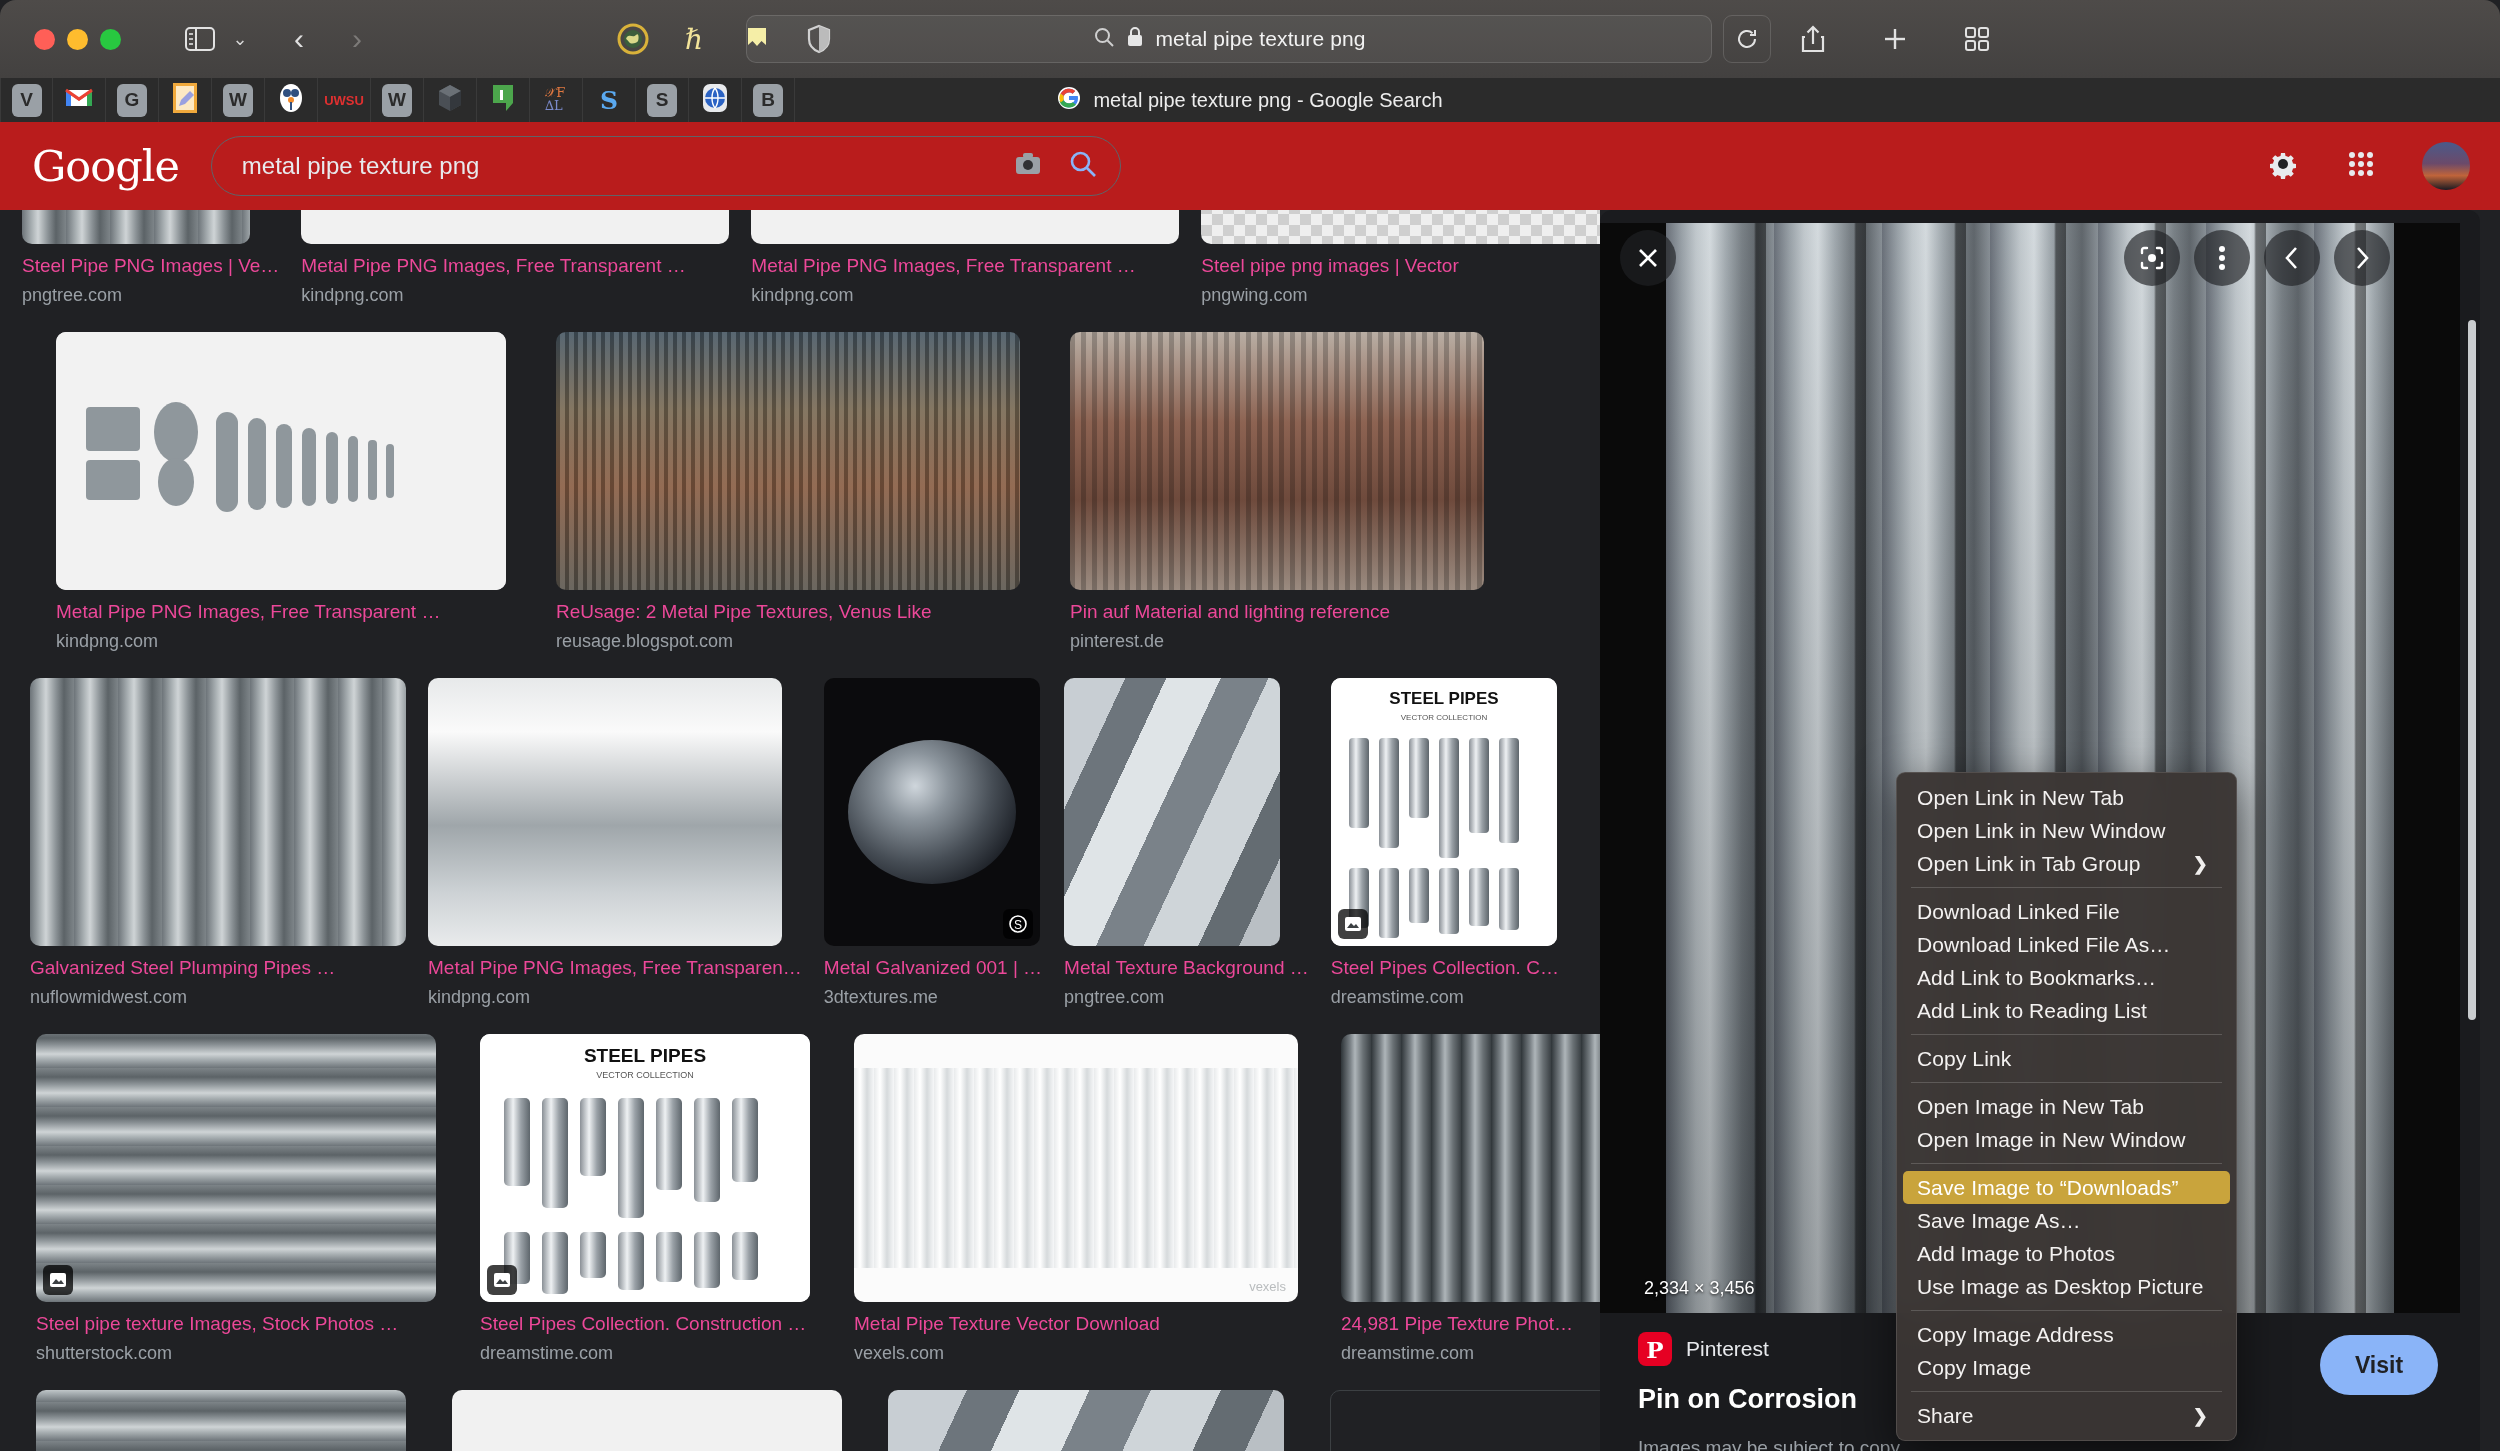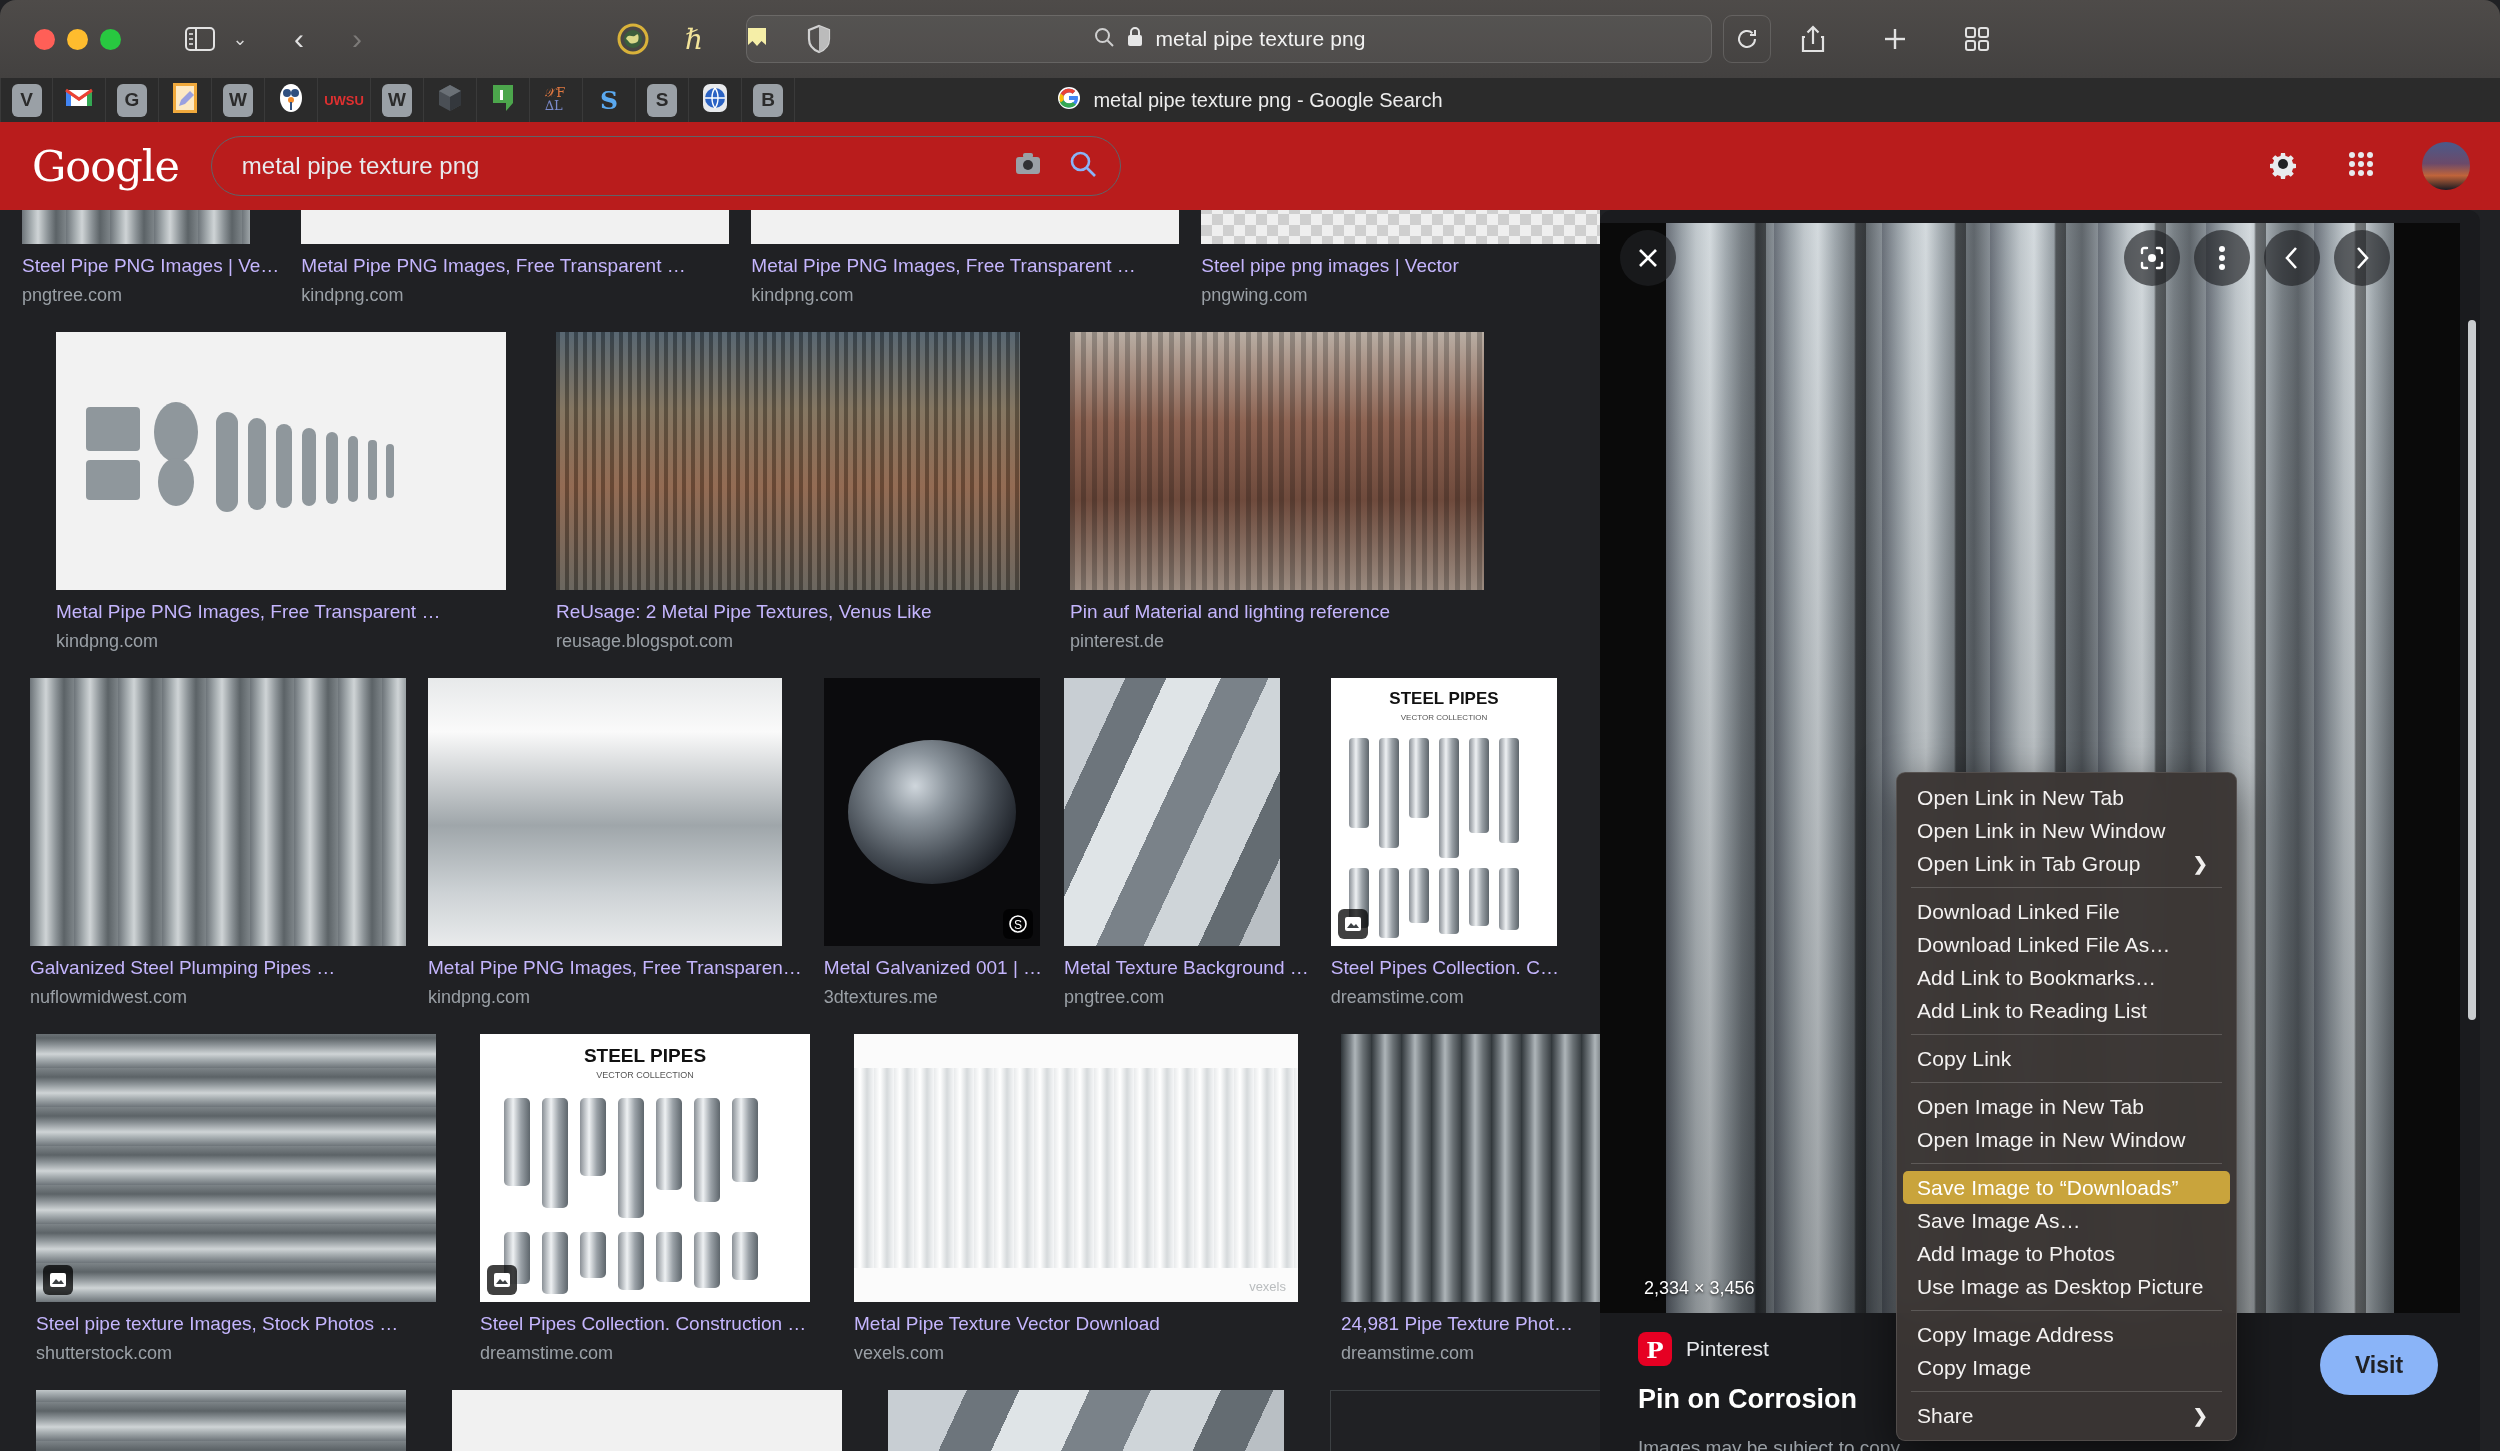--- a/index.html
+++ b/index.html
@@ -95,22 +95,22 @@
   .g-searchinput { flex: 1; color: #e8eaed; font-size: 24px; }
   .g-sb-icons { display: flex; align-items: center; gap: 26px; }
   .g-header-right { position: absolute; right: 30px; display: flex; align-items: center; gap: 46px; }
   .g-avatar { width: 48px; height: 48px; border-radius: 50%; overflow: hidden;
               background: linear-gradient(180deg,#4a5a8a 0%, #6b4a6a 45%, #c0643a 70%, #1a1a22 100%); }
 
   
   .results { position: absolute; left: 0; top: 88px; width: 1600px; bottom: 0; overflow: hidden; }
   .row { display: flex; gap: 22px; padding: 0 22px; margin-bottom: 14px; align-items: flex-start; }
   .card { display: flex; flex-direction: column; }
-  .thumb { border-radius: 0; overflow: hidden; position: relative; background: #3c4043; }
-  .cap { color: #c4b5fd; font-size: 19px; margin-top: 11px; white-space: nowrap; overflow: hidden; }
+  .thumb { border-radius: 10px; overflow: hidden; position: relative; background: #3c4043; }
+  .cap { color: #ec4899; font-size: 19px; margin-top: 11px; white-space: nowrap; overflow: hidden; }
   .src { color: #9aa0a6; font-size: 18px; margin-top: 8px; }
   .badge {
     position: absolute; left: 7px; bottom: 7px; width: 30px; height: 30px;
     background: rgba(0,0,0,0.75); border-radius: 6px;
     display:flex; align-items:center; justify-content:center;
   }
   .badge-r { left: auto; right: 7px; }
 
   
   .tx-galv { background:

